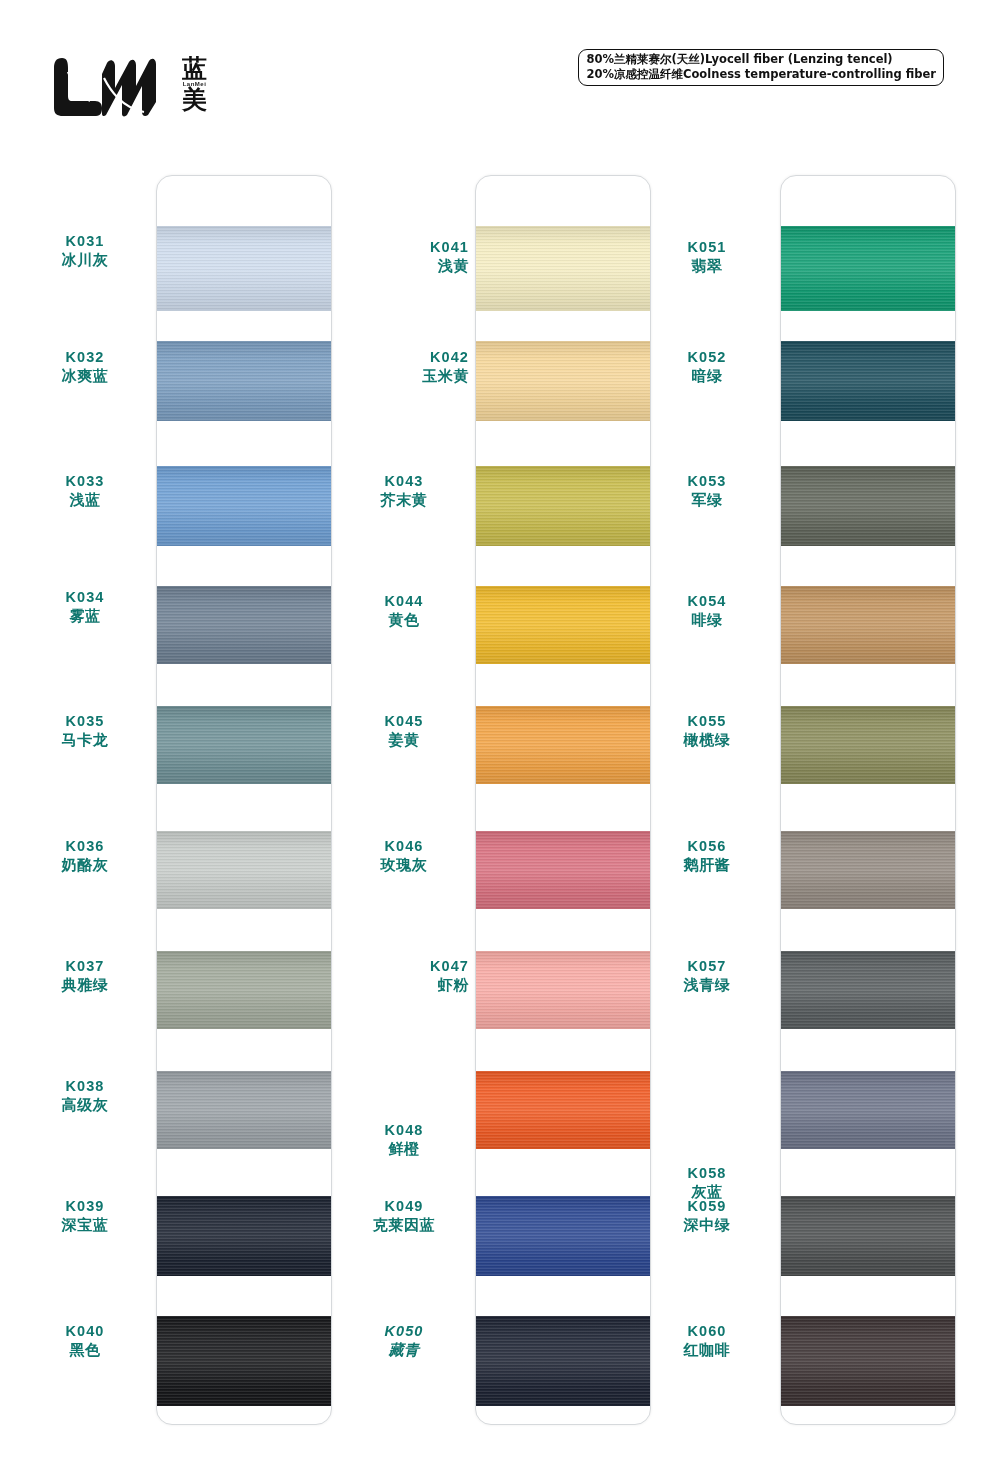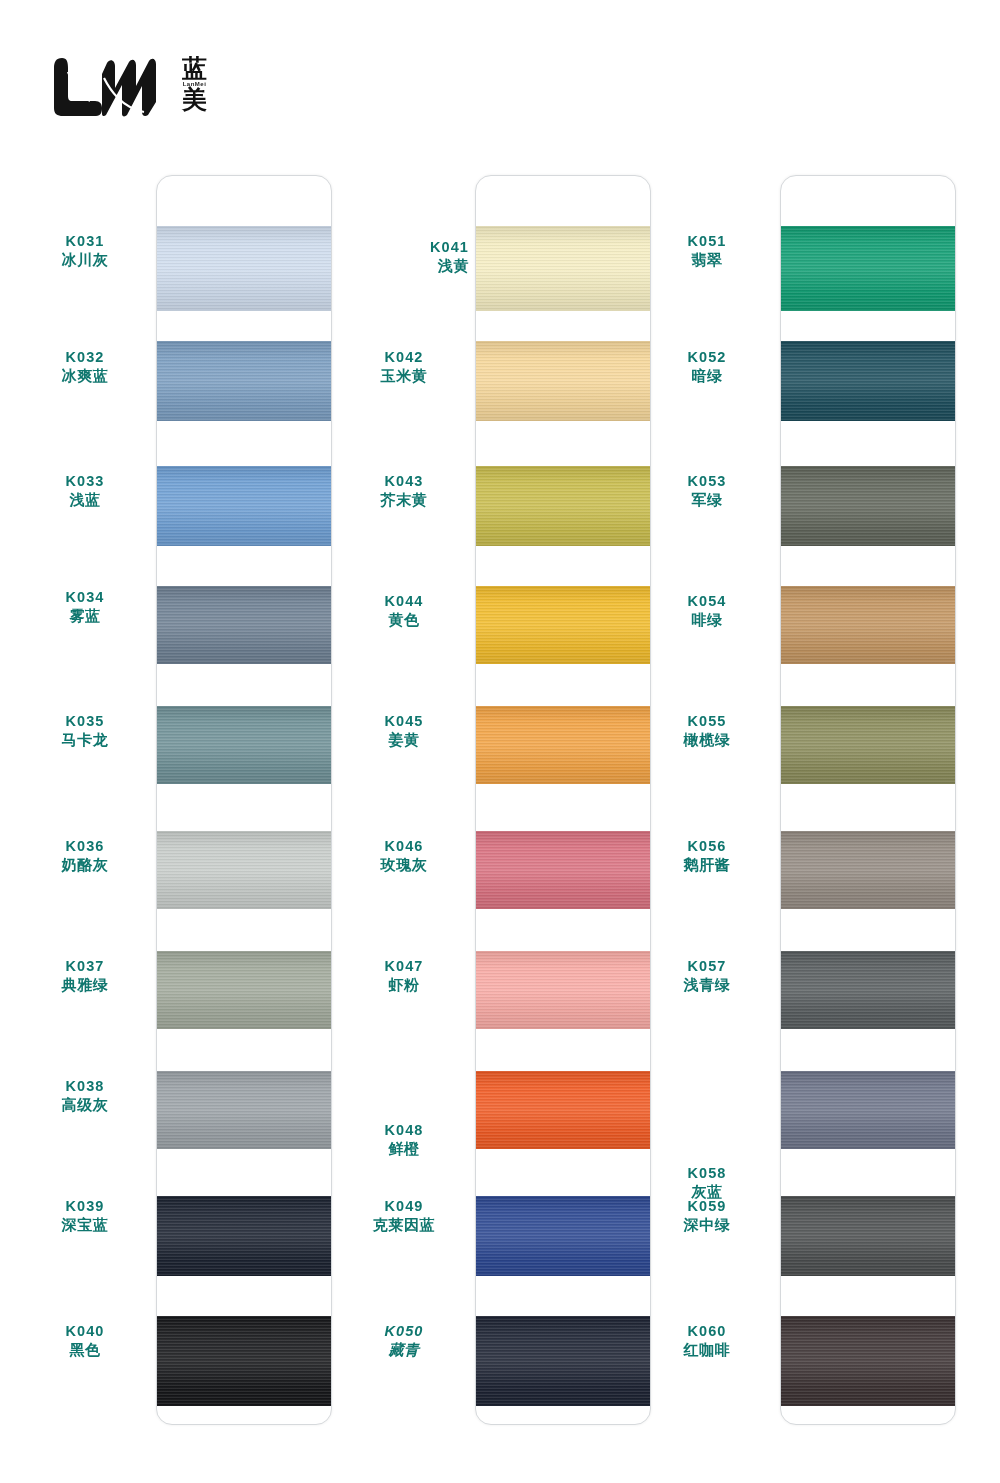--- a/index.html
+++ b/index.html
@@ -140,20 +140,24 @@
         </svg>
       </div>
       <div class="logo-cn">
         <span class="c1">蓝</span>
         <span class="pinyin">LanMei</span>
         <span class="c2">美</span>
       </div>
     </div>
 
     <div class="title-block">
+      <div class="spec-box">
+        <div class="spec-line">80%兰精莱赛尔(天丝)Lyocell fiber (Lenzing tencel)</div>
+        <div class="spec-line">20%凉感控温纤维Coolness temperature-controlling fiber</div>
+      </div>
     </div>
   </div>
 
   <div class="columns" id="columns-root">
       <div class="column col-0">
         <div class="label" style="top: 82px;">
           <div class="code">K031</div>
           <div class="name">冰川灰</div>
         </div>
         <div class="label" style="top: 198px;">
@@ -233,41 +237,41 @@
             <div class="threads"></div>
             <div class="shade"></div>
           </div>
         </div>
       </div>
       <div class="column col-1">
         <div class="label" style="top: 88px; text-align: right;">
           <div class="code">K041</div>
           <div class="name">浅黄</div>
         </div>
-        <div class="label" style="top: 198px;">
+        <div class="label" style="top: 198px; text-align: right;">
           <div class="code">K042</div>
           <div class="name">玉米黄</div>
         </div>
         <div class="label" style="top: 322px;">
           <div class="code">K043</div>
           <div class="name">芥末黄</div>
         </div>
         <div class="label" style="top: 442px;">
           <div class="code">K044</div>
           <div class="name">黄色</div>
         </div>
         <div class="label" style="top: 562px;">
           <div class="code">K045</div>
           <div class="name">姜黄</div>
         </div>
         <div class="label" style="top: 687px;">
           <div class="code">K046</div>
           <div class="name">玫瑰灰</div>
         </div>
-        <div class="label" style="top: 807px;">
+        <div class="label" style="top: 807px; text-align: right;">
           <div class="code">K047</div>
           <div class="name">虾粉</div>
         </div>
         <div class="label" style="top: 927px; margin-top: 44px;">
           <div class="code">K048</div>
           <div class="name">鲜橙</div>
         </div>
         <div class="label" style="top: 1047px;">
           <div class="code">K049</div>
           <div class="name">克莱因蓝</div>
@@ -313,21 +317,21 @@
             <div class="threads"></div>
             <div class="shade"></div>
           </div>
           <div class="swatch" style="top: 1140px; height: 90px; background: rgb(29, 35, 51);">
             <div class="threads"></div>
             <div class="shade"></div>
           </div>
         </div>
       </div>
       <div class="column col-2">
-        <div class="label" style="top: 82px;">
+        <div class="label" style="top: 88px;">
           <div class="code">K051</div>
           <div class="name">翡翠</div>
         </div>
         <div class="label" style="top: 198px;">
           <div class="code">K052</div>
           <div class="name">暗绿</div>
         </div>
         <div class="label" style="top: 322px;">
           <div class="code">K053</div>
           <div class="name">军绿</div>

